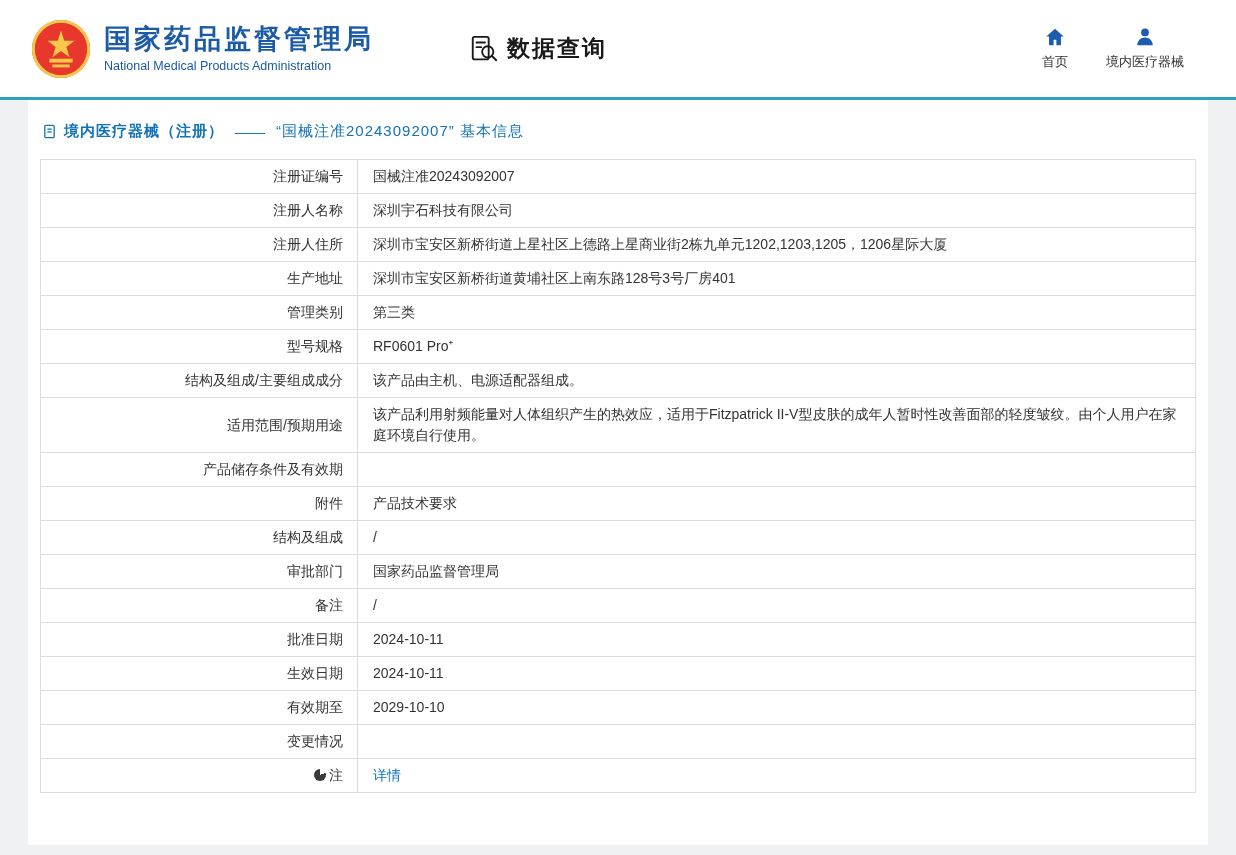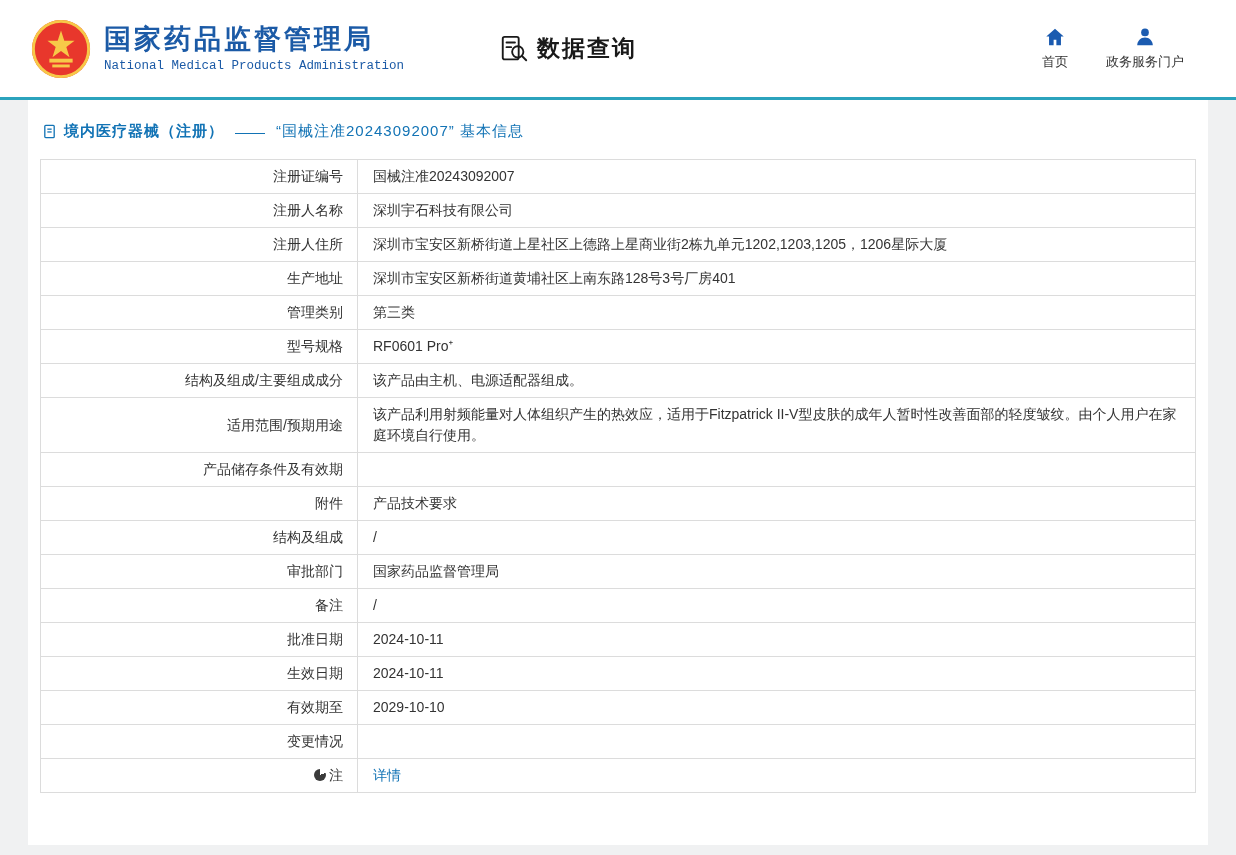--- a/index.html
+++ b/index.html
@@ -20,21 +20,21 @@
     padding:0 52px 0 30px;
   }
   .logo-group { display:flex; align-items:center; }
   .emblem { width:62px; height:62px; display:inline-block; }
   .emblem svg { width:100%; height:100%; }
   .org-names { margin-left:12px; }
   .org-cn {
     color:#1b5aa6; font-size:27px; font-weight:bold; letter-spacing:3px;
     line-height:1.15;
   }
-  .org-en { color:#1b5aa6; font-size:12.5px; margin-top:3px;font-family:Liberation Mono, monospace; }
+  .org-en { color:#1b5aa6; font-size:12.5px; margin-top:3px; }
   .app-title { display:flex; align-items:center; margin-left:95px; gap:8px; }
   .app-title .icon svg { display:block; }
   .app-title-text { font-size:23px; font-weight:bold; color:#1a1a1a; letter-spacing:2px; }
   .spacer { flex:1; }
   .nav { display:flex; gap:38px; align-items:flex-start; }
   .nav-item {
     display:flex; flex-direction:column; align-items:center; gap:5px;
     text-decoration:none; color:#333; font-size:13px; cursor:pointer;
   }
   .nav-item .icon svg { display:block; }
@@ -134,21 +134,21 @@
         </span>
         <span>首页</span>
       </a>
       <a class="nav-item">
         <span class="icon">
           <svg viewBox="0 0 24 24" width="22" height="22" fill="#1b5bb0">
             <circle cx="12" cy="7" r="4.2"></circle>
             <path d="M3.5 21c0-4.7 3.8-8.5 8.5-8.5s8.5 3.8 8.5 8.5z"></path>
           </svg>
         </span>
-        <span>政务服务门户</span>
+        <span>境内医疗器械</span>
       </a>
     </nav>
   </header>
 
   <div class="divider"></div>
 
   <main class="main">
     <div class="content">
 
       <div class="breadcrumb">

